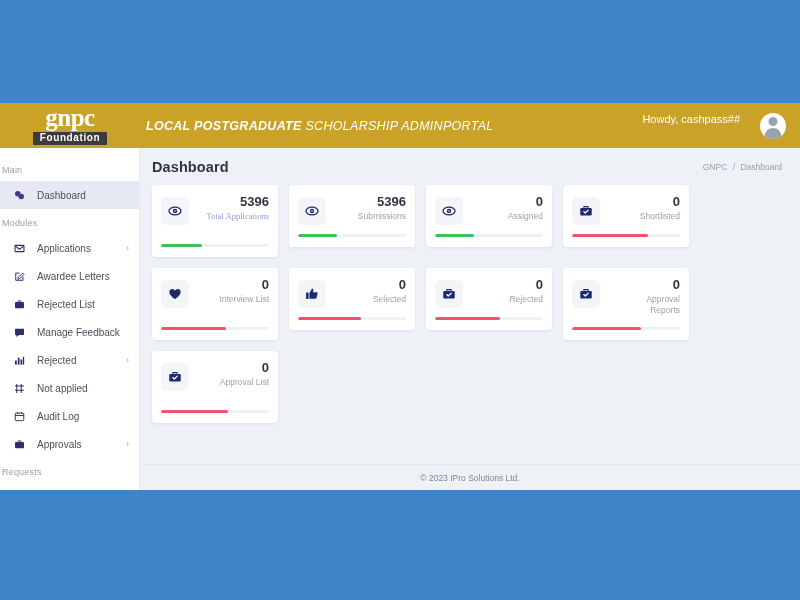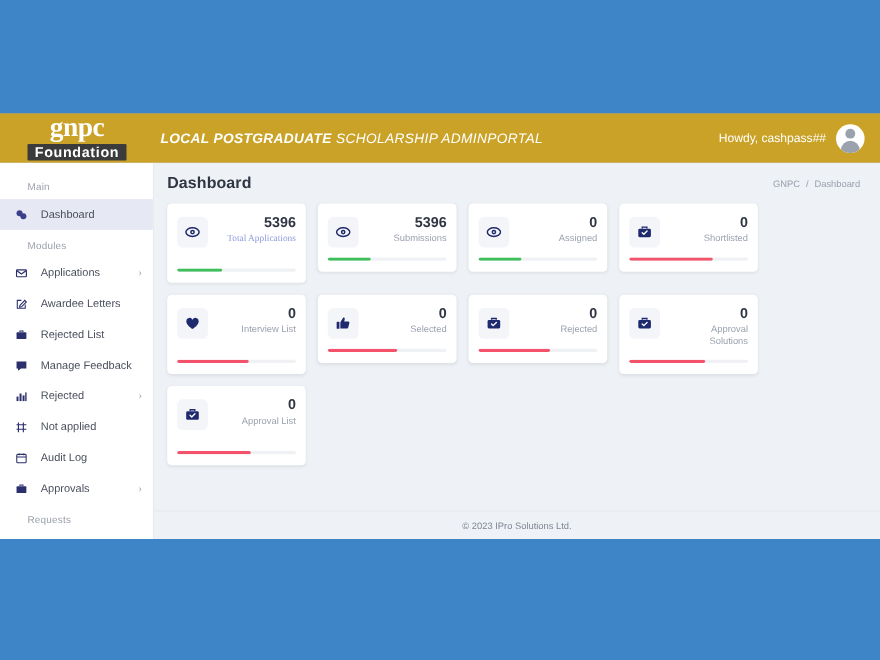--- a/index.html
+++ b/index.html
@@ -8,21 +8,21 @@
     font-family: "Liberation Sans", sans-serif;
     overflow: hidden;
   }
   body { background: #3d85c6; }
 
   
   #app-window {
     position: absolute;
     left: 0; top: 103px;
     width: 800px; height: 387px;
-    background: #a3a3a3;
+    background: #bef264;
     overflow: hidden;
   }
 
   
   #topbar {
     position: absolute; left: 0; top: 0;
     width: 800px; height: 45px;
     background: #c9a227;
     display: flex; align-items: center;
   }
@@ -37,40 +37,40 @@
     font-weight: bold;
     font-size: 25px;
     color: #ffffff;
     line-height: 0.95;
     letter-spacing: -0.5px;
   }
   .logo-sub {
     margin-top: 2px;
     background: #3b3b3b;
     color: #ffffff;
-    font-size: 13px;
+    font-size: 10px;
     font-weight: bold;
     letter-spacing: 0.6px;
     padding: 1px 7px 1.5px 7px;
     border-radius: 1px;
     line-height: 1;
   }
   #portal-title {
     flex: 1 1 auto;
     font-size: 12.5px;
     font-style: italic;
     color: #ffffff;
     letter-spacing: 0.3px;
     white-space: nowrap;
     padding-left: 6px;
   }
   #portal-title .strong { font-weight: bold; }
   #portal-title .light { font-weight: normal; }
   .topbar-right {
-    display: flex; align-items: center; gap: 9px;
+    display: flex; gap: 20px;
     padding-right: 14px;
   }
   #howdy {
     font-size: 11px; color: #ffffff; white-space: nowrap;
   }
   #avatar {
     width: 26px; height: 26px; border-radius: 50%;
     background: #ffffff;
     position: relative; overflow: hidden;
   }
@@ -92,23 +92,22 @@
     position: absolute; left: 0; top: 45px;
     width: 140px; height: 342px;
     background: #ffffff;
     border-right: 1px solid #e8eaee;
     padding-top: 8px;
     overflow: hidden;
   }
   .nav-section {
     font-size: 9px;
     color: #9aa0ab;
-    padding: 9px 0 6px 13px;
+    padding: 9px 0 6px 2px;
     letter-spacing: 0.2px;
-    margin-left: 12px;
   }
   .nav-item {
     display: flex; align-items: center;
     height: 28px;
     padding-left: 14px; padding-right: 10px;
     font-size: 10px;
     color: #4a4f5c;
     cursor: pointer;
     position: relative;
   }
@@ -476,21 +475,21 @@
           <div class="card-row">
             <div class="card-icon">
               <svg width="14" height="14" viewBox="0 0 20 20" fill="none">
                 <rect x="1.8" y="5.6" width="16.4" height="11" rx="1.8" fill="#1f2a6e"></rect>
                 <path d="M7 5.3V3.6h6v1.7" stroke="#1f2a6e" stroke-width="1.8" fill="none"></path>
                 <path d="M6.9 10.8l2.1 2.1 4.2-4.2" stroke="#fff" stroke-width="1.8" fill="none" stroke-linecap="round" stroke-linejoin="round"></path>
               </svg>
             </div>
             <div class="card-text">
               <div class="card-value">0</div>
-              <div class="card-label">Approval Solutions</div>
+              <div class="card-label">Approval Reports</div>
             </div>
           </div>
           <div class="bar-track">
             <div class="bar-fill" style="width: 64%; background: rgb(244, 82, 107);"></div>
           </div>
         </div>
         <div class="card tall">
           <div class="card-row">
             <div class="card-icon">
               <svg width="14" height="14" viewBox="0 0 20 20" fill="none">

